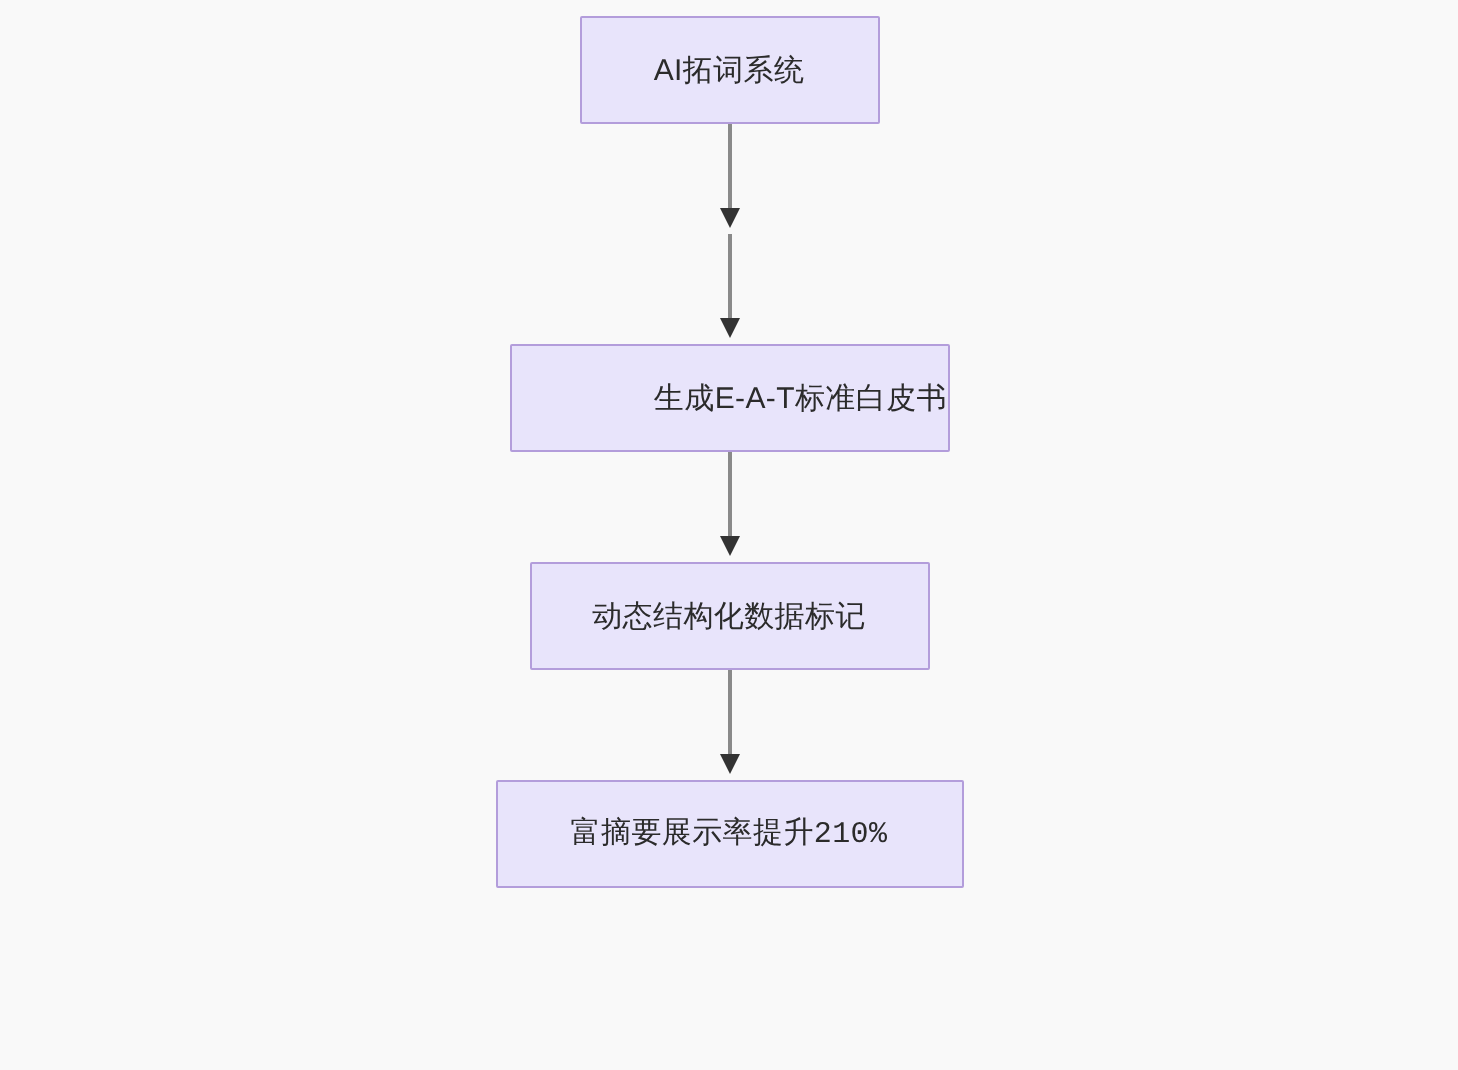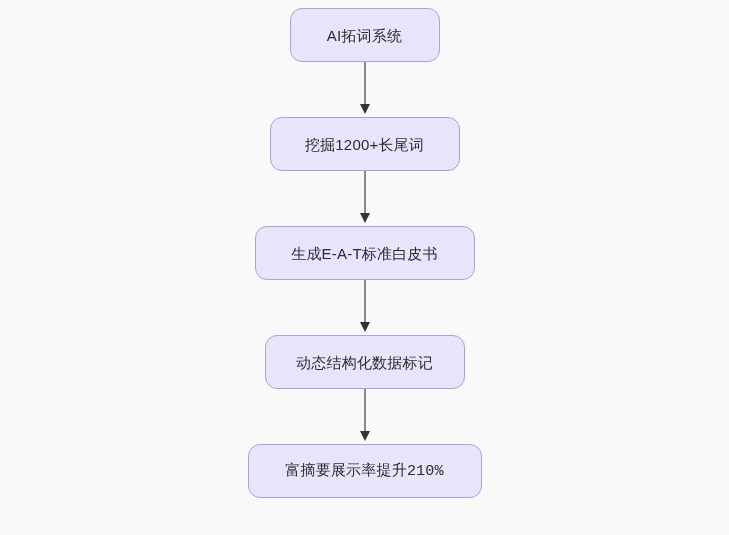--- a/index.html
+++ b/index.html
@@ -29,21 +29,21 @@
     display: flex;
     flex-direction: column;
     align-items: center;
   }
 
   .flow-node {
     box-sizing: border-box;
     height: 54px;
     background: #e8e4fb;
     border: 1.7px solid #b39ddb;
-    border-radius: 12px;
+    border-radius: 1px;
     display: flex;
     align-items: center;
     justify-content: center;
     color: #2b2b2b;
     font-size: 15px;
     line-height: 1;
     letter-spacing: 0.2px;
     white-space: nowrap;
   }
 
@@ -79,42 +79,39 @@
     width: 0;
     height: 0;
     border-left: 5.5px solid transparent;
     border-right: 5.5px solid transparent;
     border-top: 10px solid #333333;
   }
 
   
   .w-150 { width: 150px; }
   .w-190 { width: 190px; }
-  .w-220 { width: 220px; }
+  .w-220 { width: 220px; justify-content: flex-end; }
   .w-200 { width: 200px; justify-content: center; }
   .w-234 { width: 234px; font-family: Liberation Mono, monospace; }
 </style>
 </head>
 <body>
 
 <div id="flowchart-canvas">
   <div class="flow-stack">
 
     <div class="flow-node w-150">
       <span class="node-label">AI拓词系统</span>
     </div>
 
     <div class="flow-connector">
       <span class="conn-line"></span>
       <span class="conn-head"></span>
     </div>
 
-    <div class="flow-node w-190">
-      <span class="node-label">挖掘1200+长尾词</span>
-    </div>
 
     <div class="flow-connector">
       <span class="conn-line"></span>
       <span class="conn-head"></span>
     </div>
 
     <div class="flow-node w-220">
       <span class="node-label">生成E-A-T标准白皮书</span>
     </div>
 

